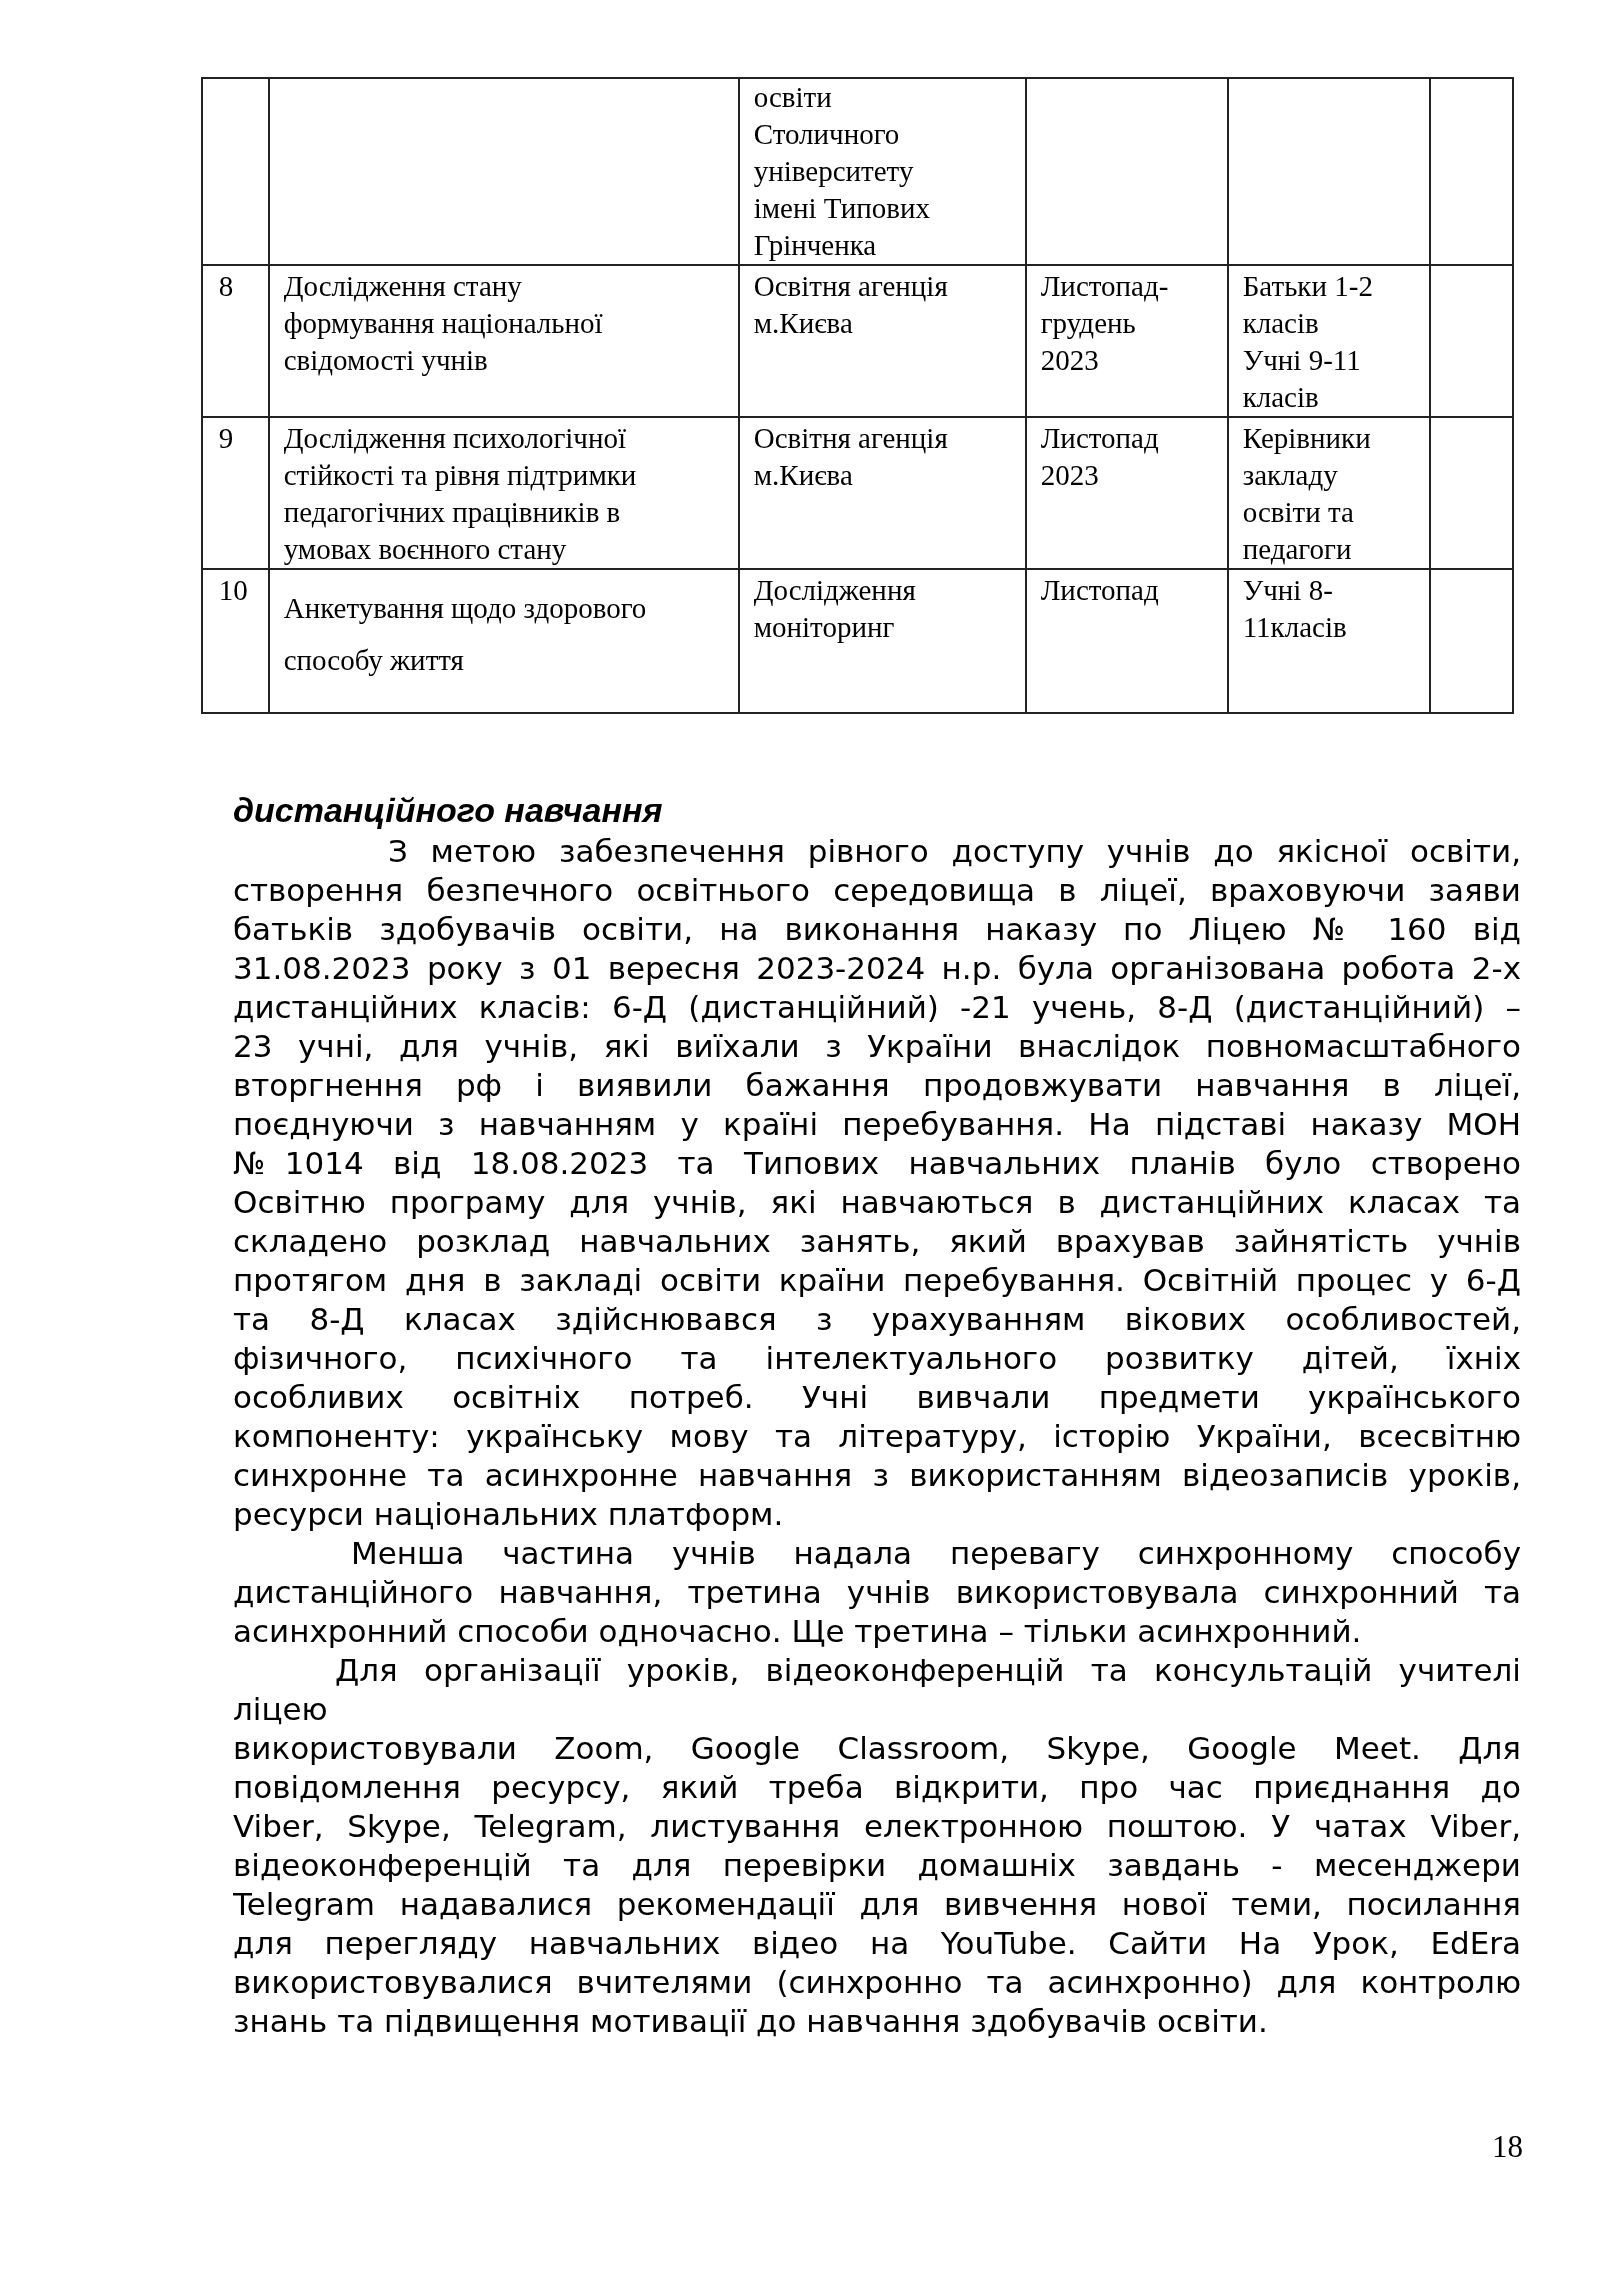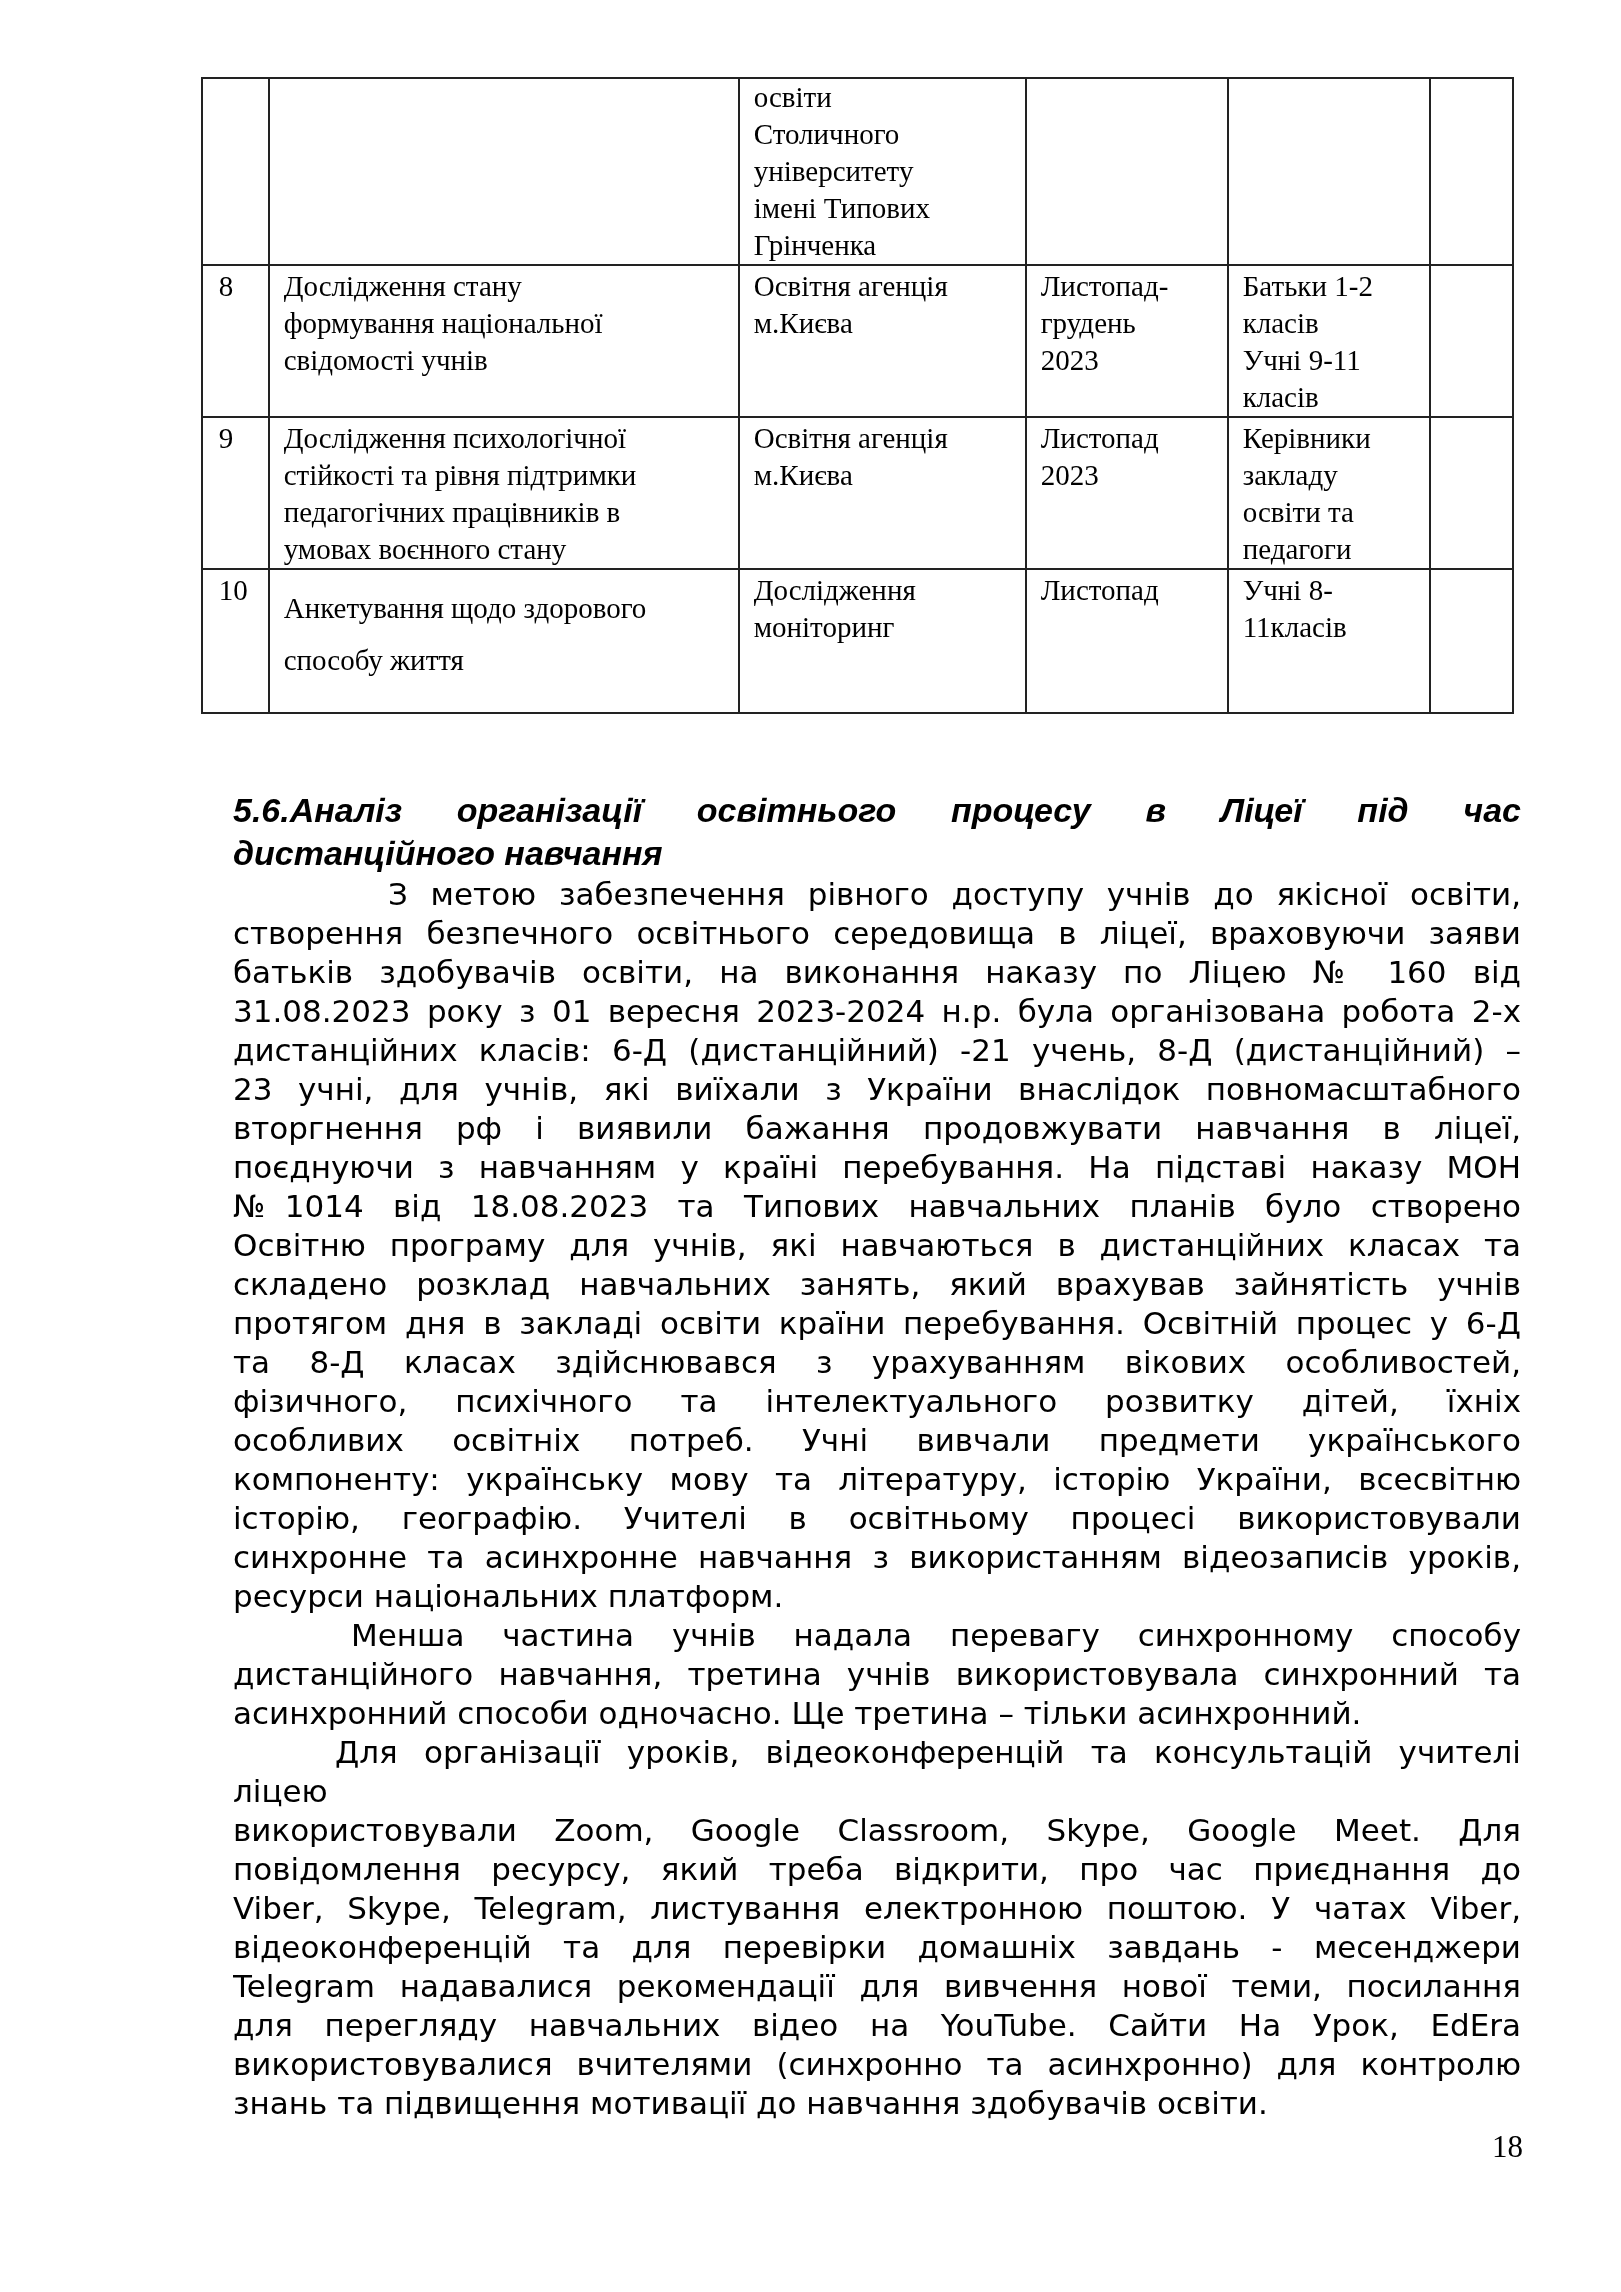--- a/index.html
+++ b/index.html
@@ -129,42 +129,40 @@
             <span class="cellline">Учні 8-</span>
             <span class="cellline">11класів</span>
           </td>
           <td class="note"></td>
         </tr>
       </tbody>
   </table>
 
   <div class="section">
     <h2 class="heading" id="heading">
-        <span class="hline">5.6.Аналіз організації освітнього процесу в Ліцеї під час</span>
         <span class="hline last">дистанційного навчання</span>
       </h2>
     <div class="body" id="body">
         <div class="para">
           <span class="line indent1">З метою забезпечення рівного доступу учнів до якісної освіти,</span>
           <span class="line">створення безпечного освітнього середовища в ліцеї, враховуючи заяви</span>
           <span class="line">батьків здобувачів освіти, на виконання наказу по Ліцею № 160 від</span>
           <span class="line">31.08.2023 року з 01 вересня 2023-2024 н.р. була організована робота 2-х</span>
           <span class="line">дистанційних класів: 6-Д (дистанційний) -21 учень, 8-Д (дистанційний) –</span>
           <span class="line">23 учні, для учнів, які виїхали з України внаслідок повномасштабного</span>
           <span class="line">вторгнення рф і виявили бажання продовжувати навчання в ліцеї,</span>
           <span class="line">поєднуючи з навчанням у країні перебування. На підставі наказу МОН</span>
           <span class="line">№1014 від 18.08.2023 та Типових навчальних планів було створено</span>
           <span class="line">Освітню програму для учнів, які навчаються в дистанційних класах та</span>
           <span class="line">складено розклад навчальних занять, який врахував зайнятість учнів</span>
           <span class="line">протягом дня в закладі освіти країни перебування. Освітній процес у 6-Д</span>
           <span class="line">та 8-Д класах здійснювався з урахуванням вікових особливостей,</span>
           <span class="line">фізичного, психічного та інтелектуального розвитку дітей, їхніх</span>
           <span class="line">особливих освітніх потреб. Учні вивчали предмети українського</span>
           <span class="line">компоненту: українську мову та літературу, історію України, всесвітню</span>
-          <span class="line">історію, географію. Учителі в освітньому процесі використовували</span>
           <span class="line">синхронне та асинхронне навчання з використанням відеозаписів уроків,</span>
           <span class="line last">ресурси національних платформ.</span>
         </div>
         <div class="para">
           <span class="line indent2">Менша частина учнів  надала перевагу синхронному способу</span>
           <span class="line">дистанційного навчання, третина учнів використовувала синхронний та</span>
           <span class="line last">асинхронний способи одночасно. Ще третина – тільки асинхронний.</span>
         </div>
         <div class="para">
           <span class="line indent3">Для організації уроків, відеоконференцій та консультацій учителі</span>

